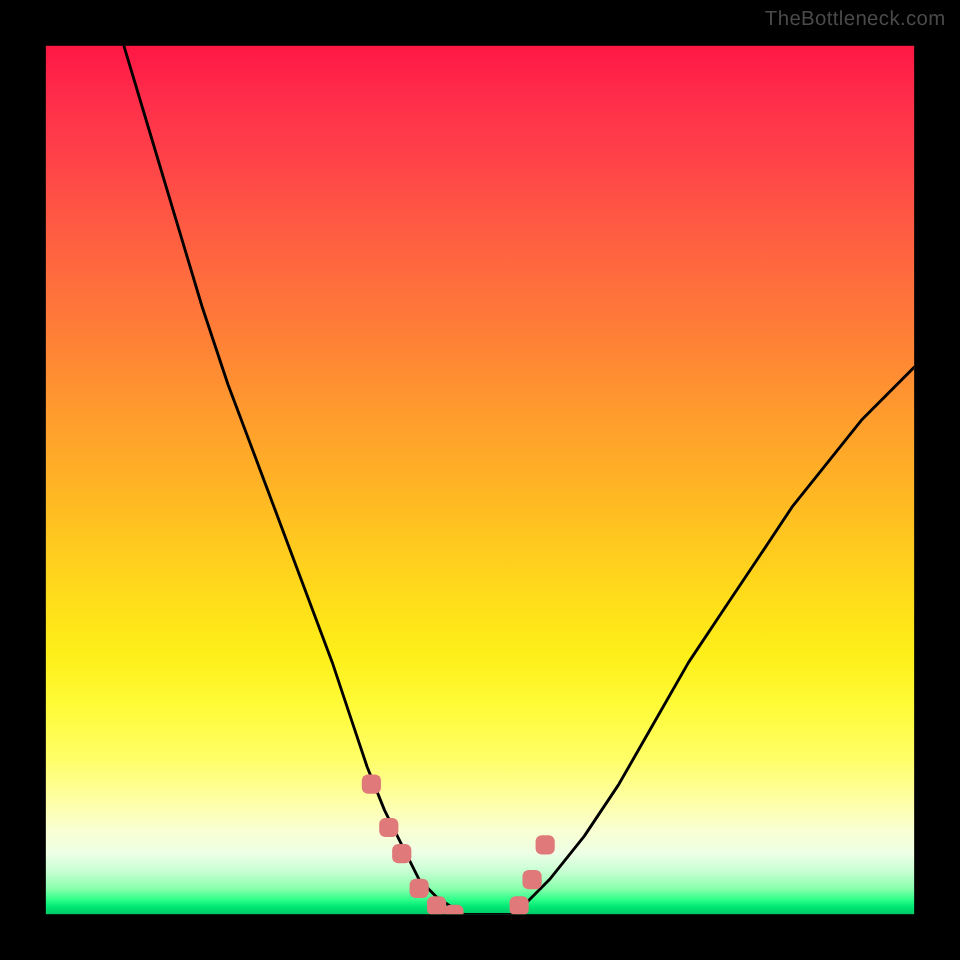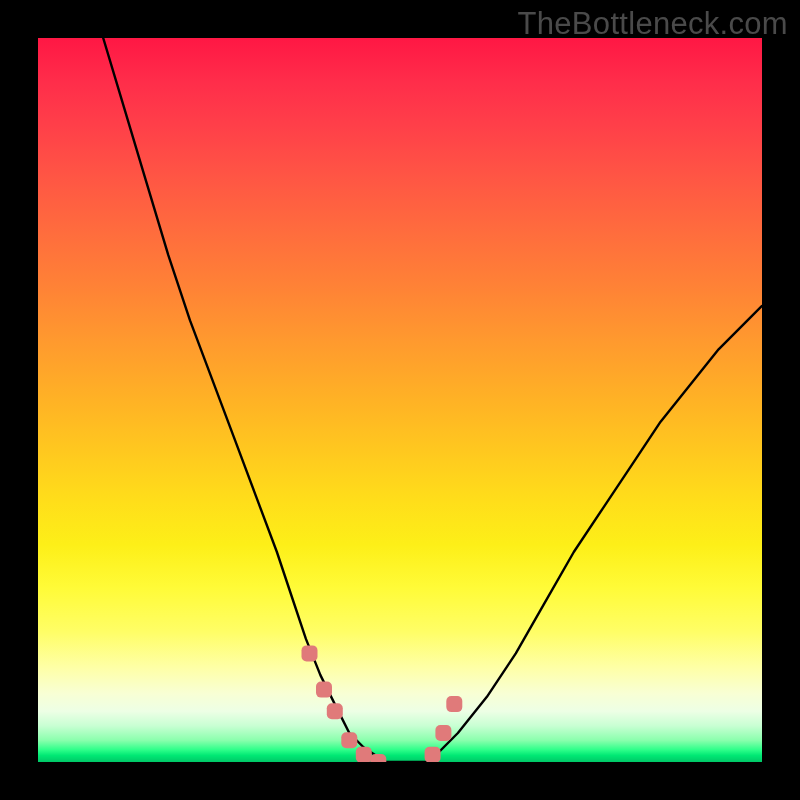--- a/index.html
+++ b/index.html
@@ -63,21 +63,21 @@
     left: 0;
     top: 0;
     width: 724px;
     height: 724px;
   }
   .top-right-label {
     position: absolute;
     top: 6px;
     right: 12px;
     color: #4a4a4a;
-    font-size: 31px;
+    font-size: 17px;
     font-weight: 500;
     letter-spacing: 0.3px;
   }
 </style>
 </head>
 <body>
 
 <div class="frame">
   <div class="plot">
     <div class="gradient"></div>

